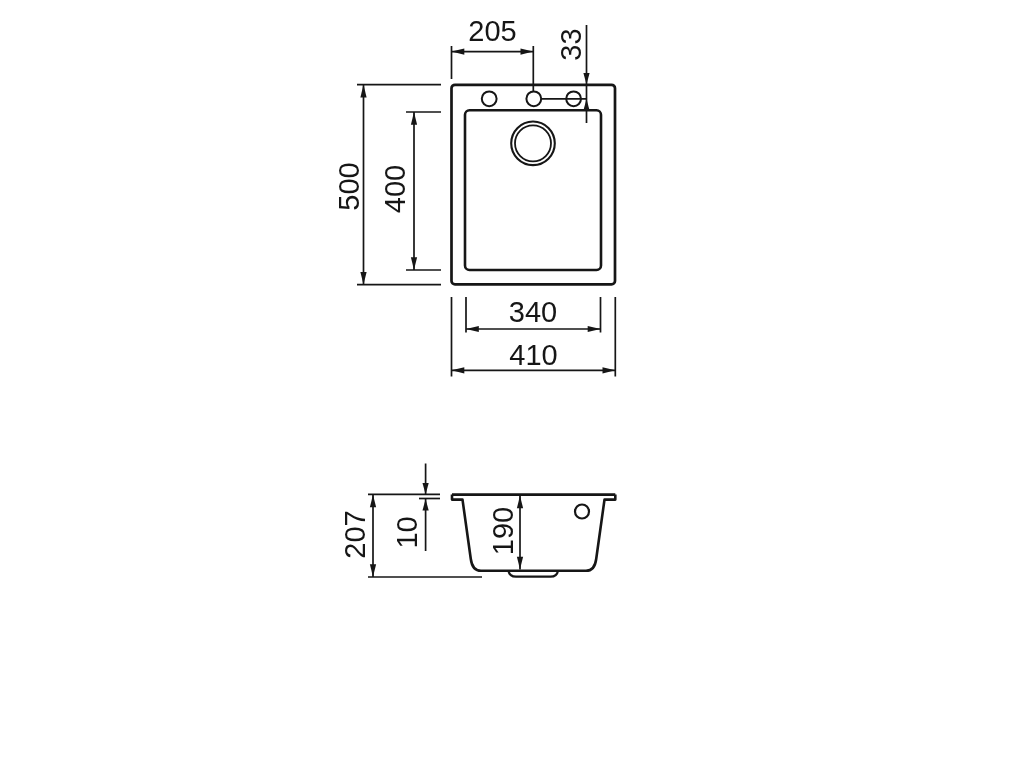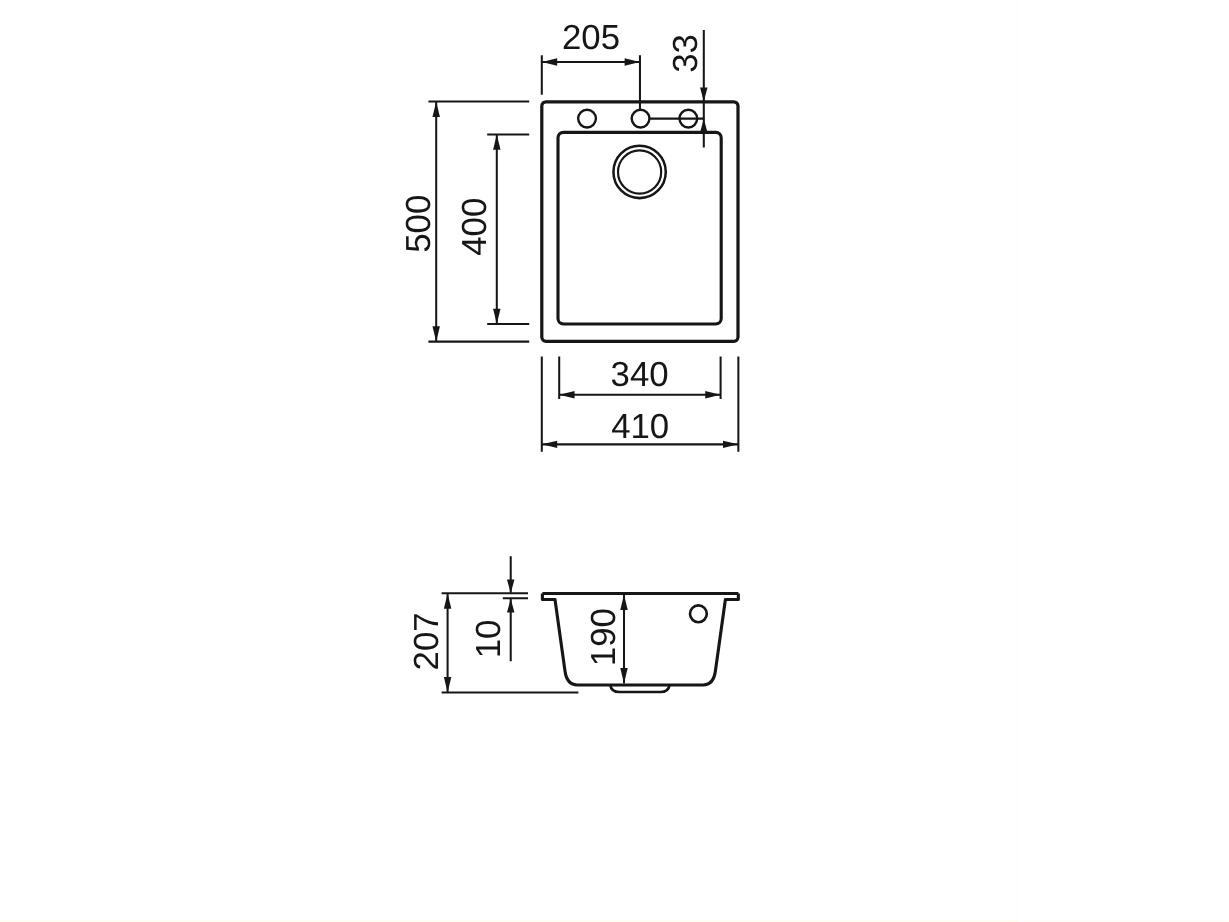--- a/index.html
+++ b/index.html
@@ -1,16 +1,16 @@
 <!DOCTYPE html>
 <html><head>
 <meta charset="utf-8">
 <style>
   html,body{margin:0;padding:0;background:#ffffff;}
-  .wrap{width:848px;height:768px;position:relative;background:#fef9c3;overflow:hidden;}
+  .wrap{width:1024px;height:768px;position:relative;background:#fdba74;overflow:hidden;}
   text{font-family:"Liberation Sans",sans-serif;fill:#161616;}
 </style>
 </head>
 <body>
 <div class="wrap">
 <svg style="filter:blur(0.35px)" width="1024" height="768" viewBox="0 0 1024 768" xmlns="http://www.w3.org/2000/svg">
 
   <rect x="0" y="0" width="1024" height="768" fill="#ffffff"></rect>
 
   <rect x="451.5" y="84.8" width="163.5" height="199.6" rx="3.5" fill="none" stroke="#161616" stroke-width="2.7"></rect>

